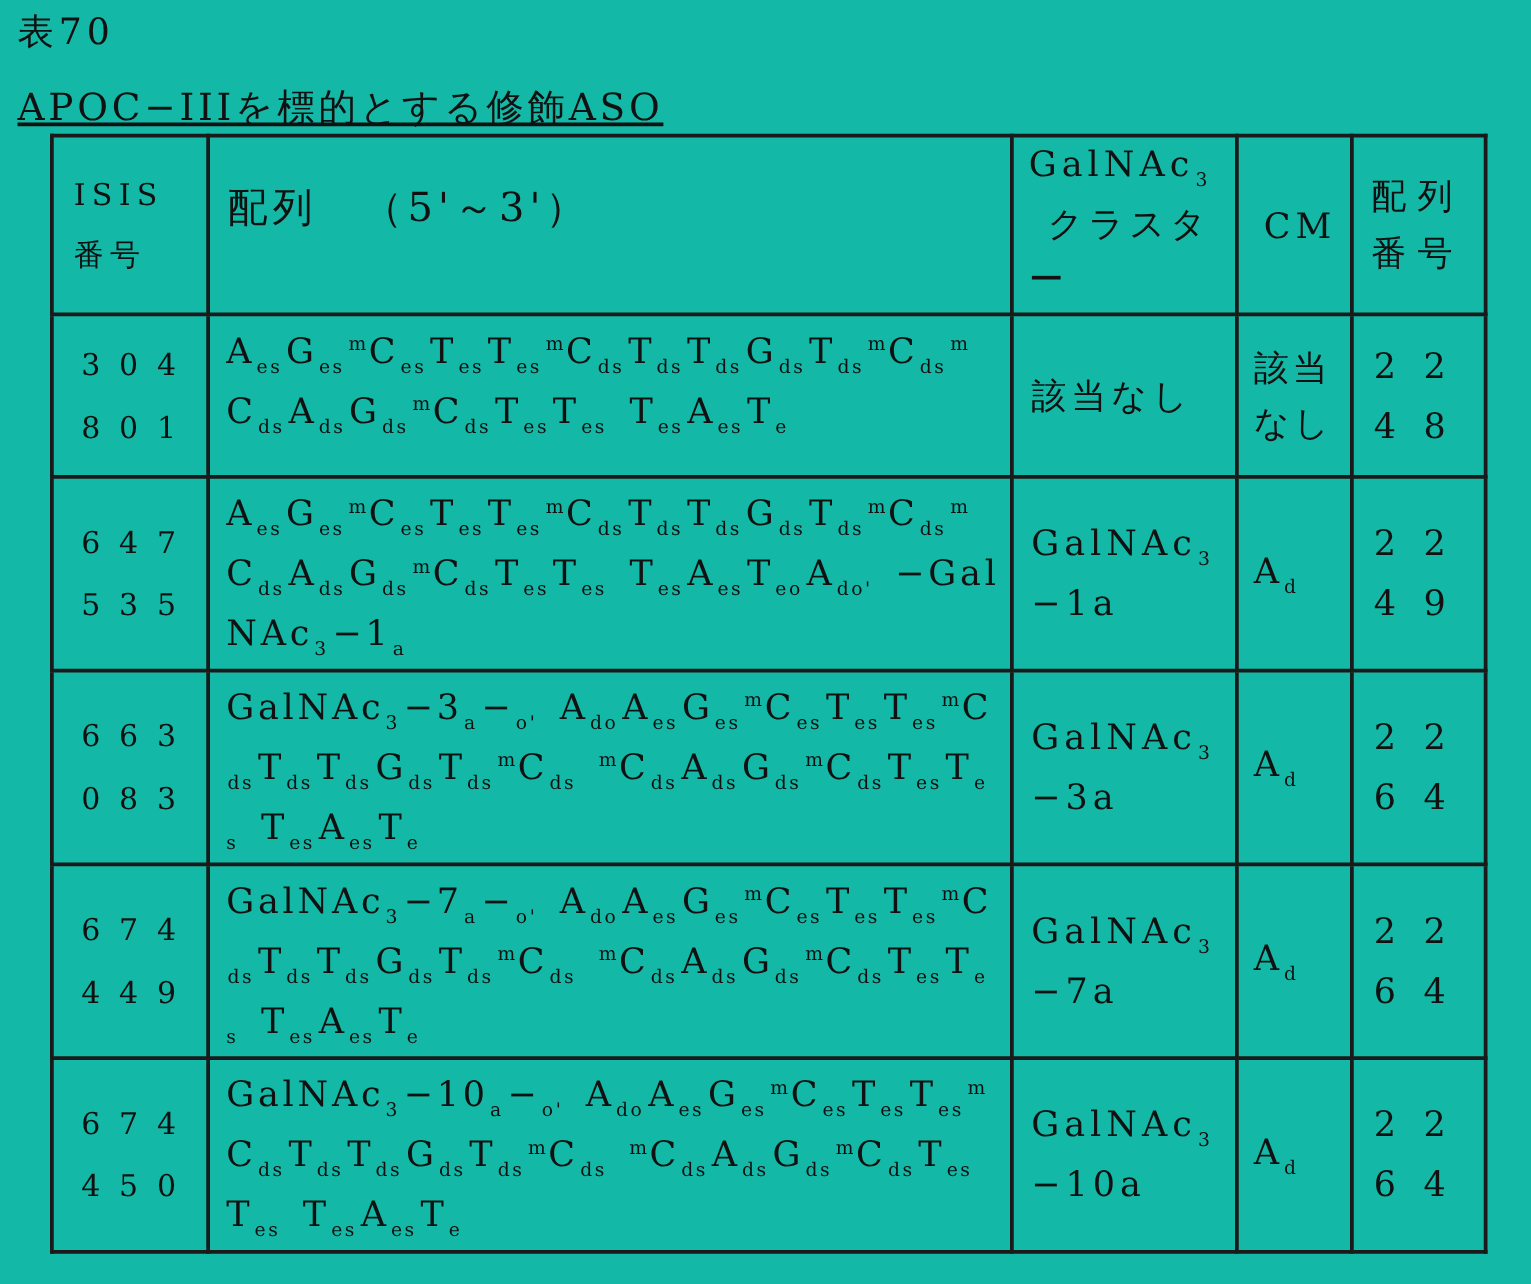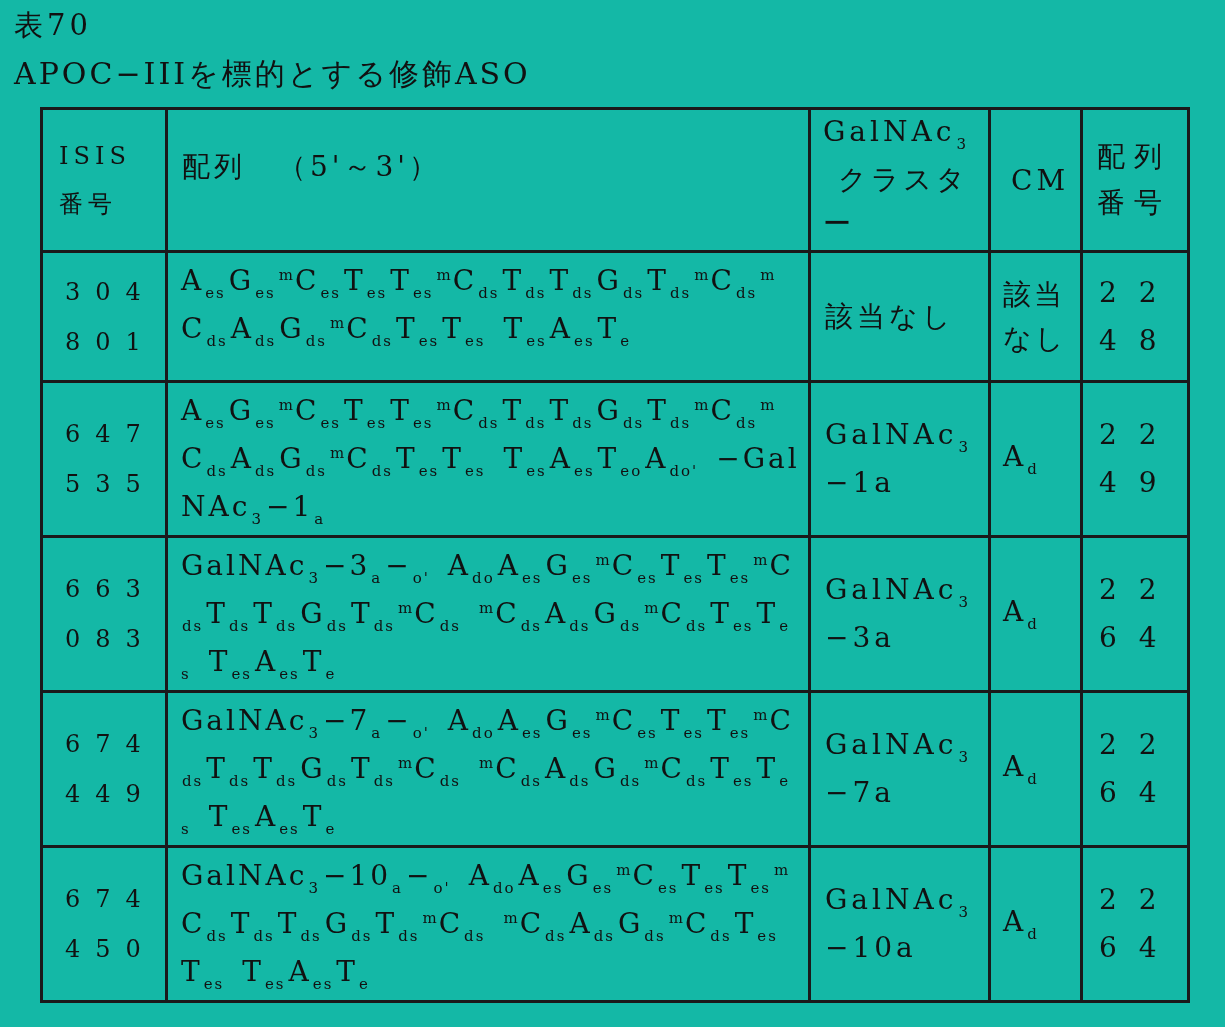--- a/index.html
+++ b/index.html
@@ -17,24 +17,25 @@
   }
   .doc-title {
     position: absolute;
     left: 14px; top: 6px;
     font-size: 29px;
     letter-spacing: 4px;
     white-space: nowrap;
   }
   .doc-subtitle {
     position: absolute;
-    left: 14px; top: 54px;
+    left: 14px; top: 66px;
     font-size: 30px;
     letter-spacing: 3px;
     white-space: nowrap;
+    text-decoration: underline;
   }
   table.aso {
     position: absolute;
     left: 40px; top: 107px;
     width: 1147px;
     border-collapse: collapse;
     table-layout: fixed;
   }
   table.aso th, table.aso td {
     border: 3px solid #1a1a1a;
@@ -54,21 +55,21 @@
   tr.r1, tr.r2 { height: 128px; }
   tr.r3, tr.r4 { height: 129px; }
 
   th.h-isis {
     font-size: 24px; letter-spacing: 5px;
     padding: 4px 6px 4px 16px;
     vertical-align: middle; line-height: 48px;
     word-break: break-all;
   }
   th.h-seq {
-    font-size: 28px; letter-spacing: 4px;
+    font-size: 32px; letter-spacing: 4px;
     padding: 4px 10px 30px 14px;
     vertical-align: middle;
   }
   th.h-clus {
     font-size: 28px; letter-spacing: 4px;
     padding: 0 8px 4px 12px;
     vertical-align: middle; line-height: 44px;
     word-break: break-all;
   }
   th.h-cm {

